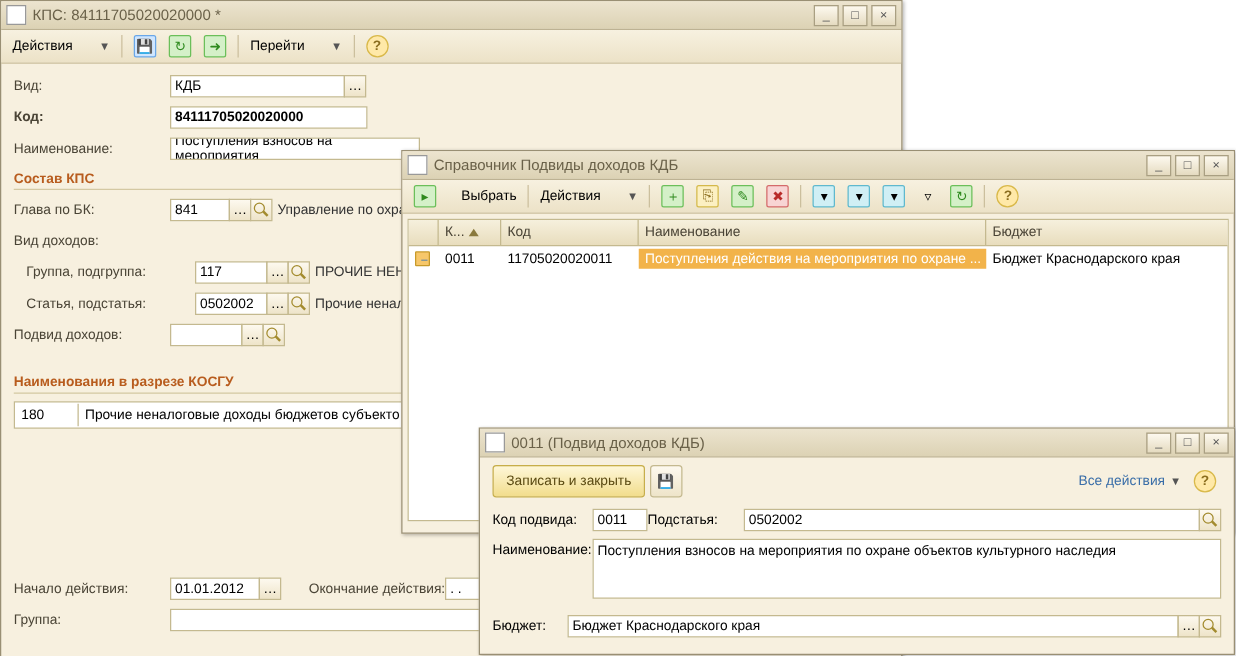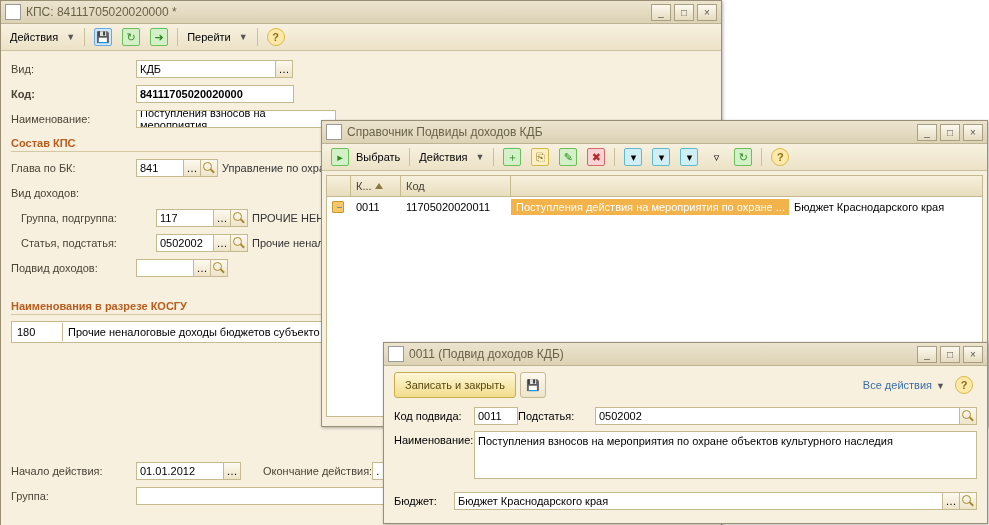--- a/index.html
+++ b/index.html
@@ -3,21 +3,21 @@
 <meta charset="utf-8">
 <style>
   body { margin:0; font-family:Arial,sans-serif; font-size:11px; background:#fff; color:#000; width:989px; height:525px; position:relative; overflow:hidden;}
   .window { position:absolute; background:#f7f0df; border:1px solid #998f74; box-shadow:1px 1px 3px rgba(0,0,0,0.3);}
   .titlebar { height:22px; background:linear-gradient(#ece4cf,#dcd2b4); display:flex; align-items:center; padding:0 4px; border-bottom:1px solid #bdb293; color:#6a6149; font-size:12px;}
   .titlebar .ticon { width:14px; height:14px; margin-right:5px; display:inline-block; border:1px solid #999; background:#fff;}
   .titlebar .sp { flex:1;}
   .tb-btn { width:18px; height:15px; margin-left:3px; border:1px solid #a99f82; background:linear-gradient(#fdf9ef,#e5dbc0); display:flex; align-items:center; justify-content:center; font-size:10px; color:#555; cursor:pointer;}
   .toolbar { height:26px; background:linear-gradient(#f7f1e0,#ece2c7); border-bottom:1px solid #cbbf9d; display:flex; align-items:center; padding:0 5px; gap:2px;}
   .toolbar .sep { width:1px; height:18px; background:#cbbf9d; margin:0 3px;}
-  .t-item { padding:2px 4px; display:flex; align-items:center; gap:7px; cursor:pointer; border-radius:2px;}
+  .t-item { padding:2px 4px; display:flex; align-items:center; gap:20px; cursor:pointer; border-radius:2px;}
   .ic { width:16px; height:16px; display:inline-flex; align-items:center; justify-content:center; font-size:11px; border-radius:2px;}
   .ic-blue{background:#cfe6ff;border:1px solid #6aa7e8;color:#2a6db8;}
   .ic-grn{background:#d4f0c8;border:1px solid #6bbf5a;color:#2e8a1e;}
   .ic-red{background:#f8d4d4;border:1px solid #d46a6a;color:#b82a2a;}
   .ic-yel{background:#fcf0c2;border:1px solid #d4b94a;color:#8a6d1e;}
   .ic-cyan{background:#d0eff5;border:1px solid #5fb9ce;}
   .ic-q{background:#ffe9a8;border:1px solid #d9b94a;color:#8a6d1e;border-radius:50%;font-weight:bold;}
   .dd { font-size:9px; color:#555; margin-left:1px;}
   .body { padding:8px 10px; position:relative;}
   .row { display:flex; align-items:center; margin-bottom:5px; min-height:20px;}
@@ -146,21 +146,21 @@
 
     <div class="sect" style="margin-top:22px">Наименования в разрезе КОСГУ</div>
     <div class="row" style="border:1px solid #c4b98f;background:#fff;padding:0;">
       <span style="width:40px;padding:3px 5px;border-right:1px solid #c4b98f">180</span>
       <span style="padding:3px 5px;overflow:hidden;flex:1">Прочие неналоговые доходы бюджетов субъекто</span>
     </div>
 
     <div style="position:absolute;bottom:30px;left:10px;right:10px">
       <div class="row">
         <span class="lbl">Начало действия:</span>
-        <span class="inp" style="width:88px">01.01.2012</span>
+        <span class="inp" style="width:72px">01.01.2012</span>
         <span class="ell-btn">…</span>
         <span class="lbl" style="width:auto;margin-left:22px">Окончание действия:</span>
         <span class="inp" style="width:68px">  .  .    </span>
       </div>
       <div class="row">
         <span class="lbl">Группа:</span>
         <span class="inp" style="width:260px"></span>
       </div>
     </div>
   </div>
@@ -220,20 +220,22 @@
       </span>
   </div>
   <div class="grid">
     <div class="ghead">
       <div class="gh" style="width:24px"></div>
       <div class="gh" style="width:50px">
           <span>К...</span>
           <span class="sort-ic"></span>
         </div>
       <div class="gh" style="width:110px">Код</div>
+      <div class="gh" style="width:278px">Наименование</div>
+      <div class="gh" style="flex:1;border-right:none">Бюджет</div>
     </div>
     <div class="grow">
       <div class="gc" style="width:24px;text-align:center"><span class="row-ic" style="background:#f7c76a;border:1px solid #c79a2a;border-radius:1px;width:10px;height:10px;position:relative;top:1px;margin-right:-4px"></span><span style="color:#2a6db8;font-size:9px;position:relative;left:-3px;top:-2px">–</span></div>
       <div class="gc" style="width:50px">0011</div>
       <div class="gc" style="width:110px">11705020020011</div>
       <div class="gc sel" style="width:278px;color:#fff">Поступления действия на мероприятия по охране ...</div>
       <div class="gc" style="flex:1">Бюджет Краснодарского края</div>
     </div>
   </div>
 </div>

